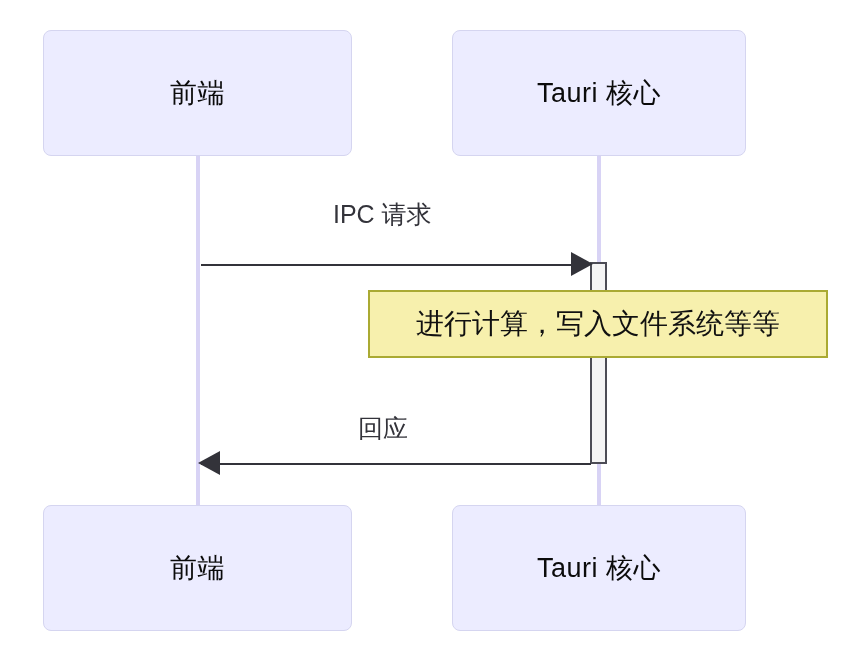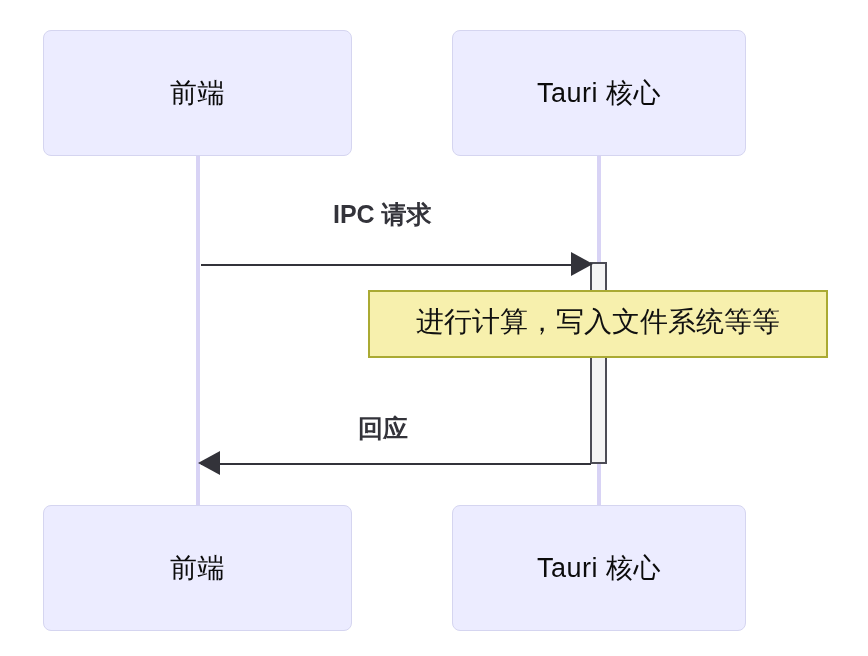--- a/index.html
+++ b/index.html
@@ -93,21 +93,20 @@
     border-bottom: 12px solid transparent;
     border-right: 22px solid #33333a;
   }
 
   .msg-label {
     position: absolute;
     font-size: 25px;
     color: #33333a;
     white-space: nowrap;
     line-height: 1;
-    font-weight: bold;
   }
   #msg-request-label  { left: 333px; top: 202px; }
   #msg-response-label { left: 358px; top: 416px; }
 
   
   #note-tauri {
     position: absolute;
     left: 368px;
     top: 290px;
     width: 460px;
@@ -117,21 +116,20 @@
     border: 2px solid #aaaa33;
     display: flex;
     align-items: center;
     justify-content: center;
   }
   #note-tauri .note-text {
     font-size: 28px;
     color: #111111;
     white-space: nowrap;
     line-height: 1;
-    font-family: Liberation Mono, monospace;
   }
 </style>
 </head>
 <body>
 
 <div id="diagram-root">
 
   <div class="lifeline" id="lifeline-frontend"></div>
   <div class="lifeline" id="lifeline-tauri"></div>
 

